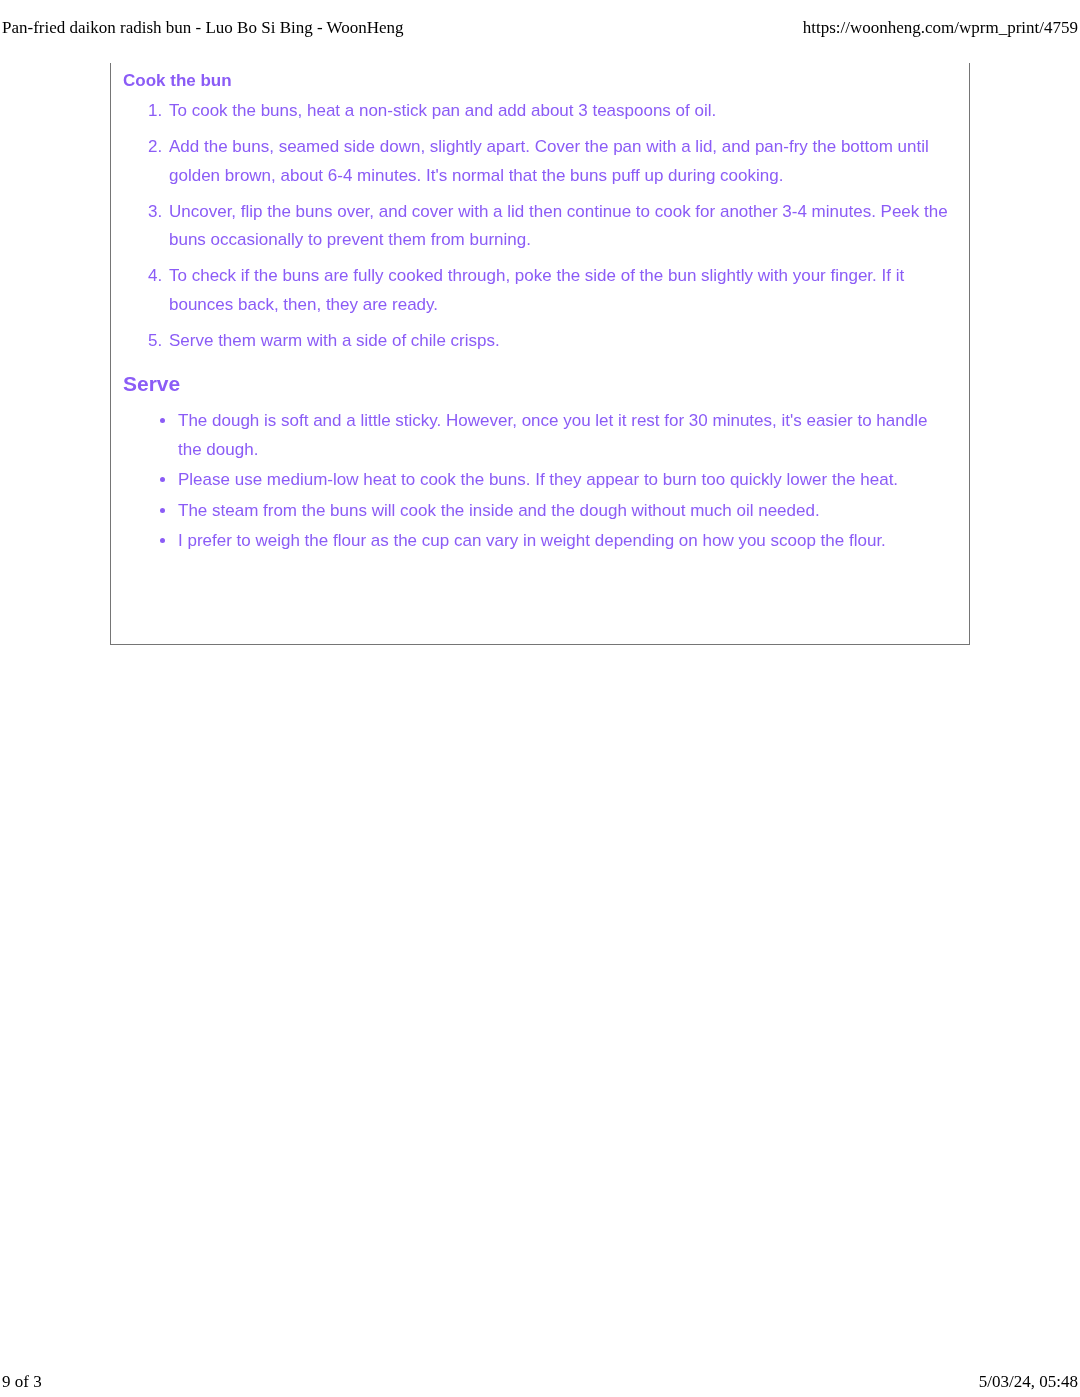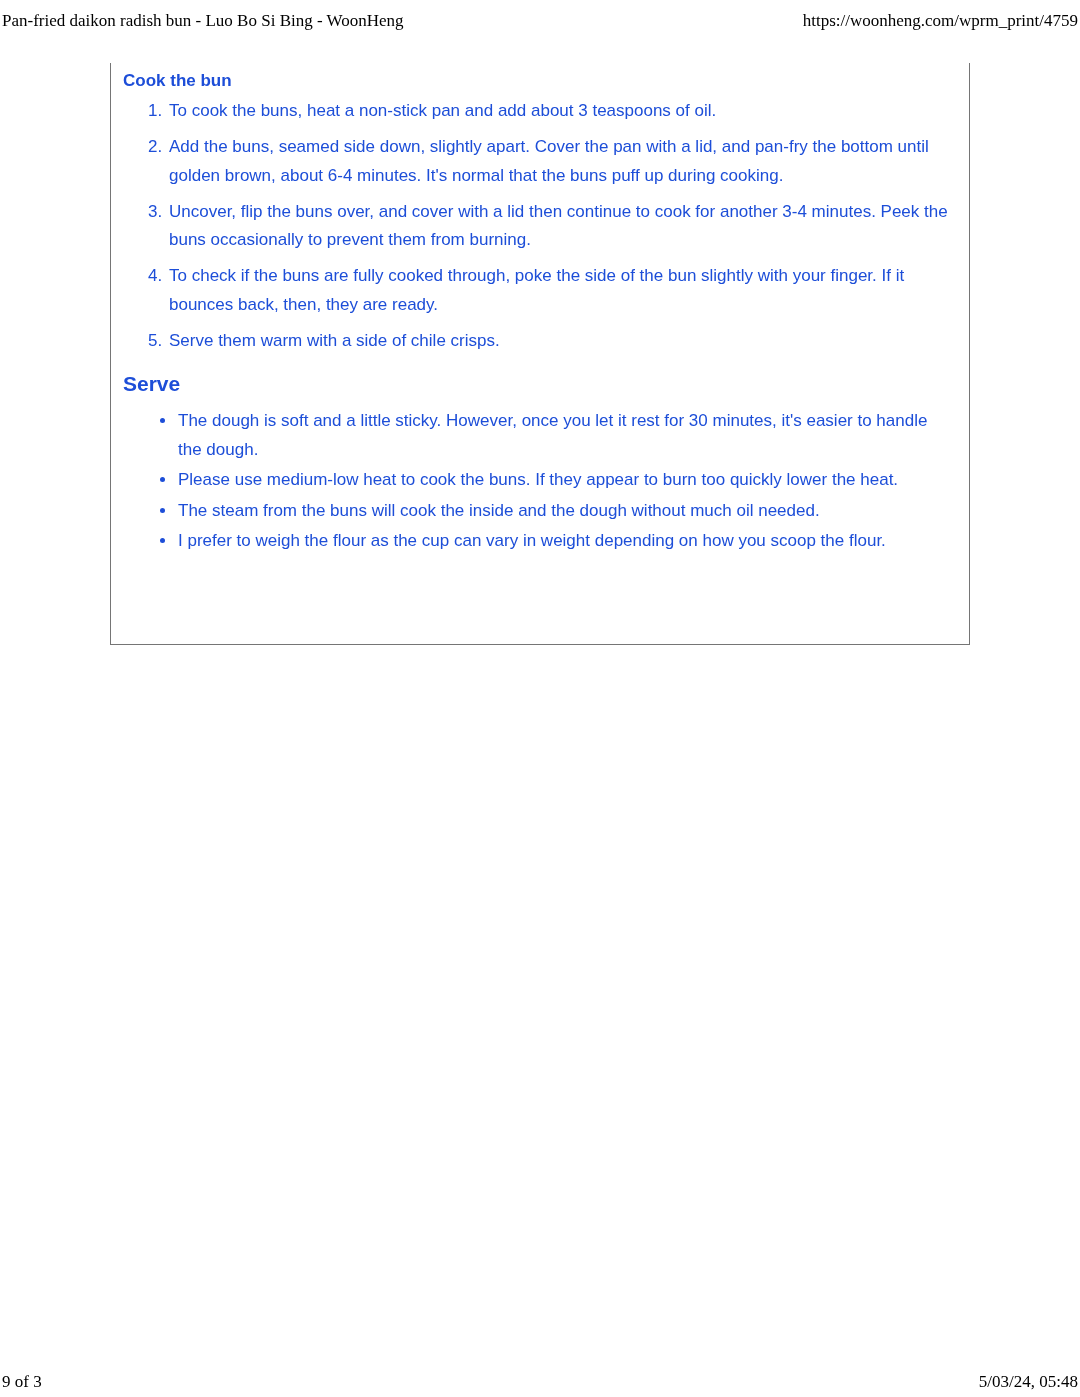--- a/index.html
+++ b/index.html
@@ -24,38 +24,38 @@
     right: 0;
     display: flex;
     justify-content: space-between;
     align-items: flex-start;
     font-family: "Liberation Serif", "DejaVu Serif", serif;
     font-size: 17px;
     line-height: 22px;
     color: #000000;
     padding: 0 2px;
   }
-  .print-header { top: 10px; }
+  .print-header { top: 17px; }
   .print-footer { bottom: 4px; align-items: flex-end; }
 
   
   .recipe-box {
     position: absolute;
     left: 110px;
     top: 63px;
     width: 860px;
     height: 582px;
     border-left: 1px solid #757575;
     border-right: 1px solid #757575;
     border-bottom: 1px solid #757575;
     padding: 6px 11px 0 12px;
     font-family: "Liberation Sans", "DejaVu Sans", sans-serif;
     font-size: 17px;
     line-height: 28.5px;
-    color: #1d4ed8;
+    color: #8b5cf6;
   }
 
   .group-heading {
     font-size: 17px;
     font-weight: 700;
     line-height: 23px;
     margin: 0 0 5px 0;
   }
 
   ol.instructions {

